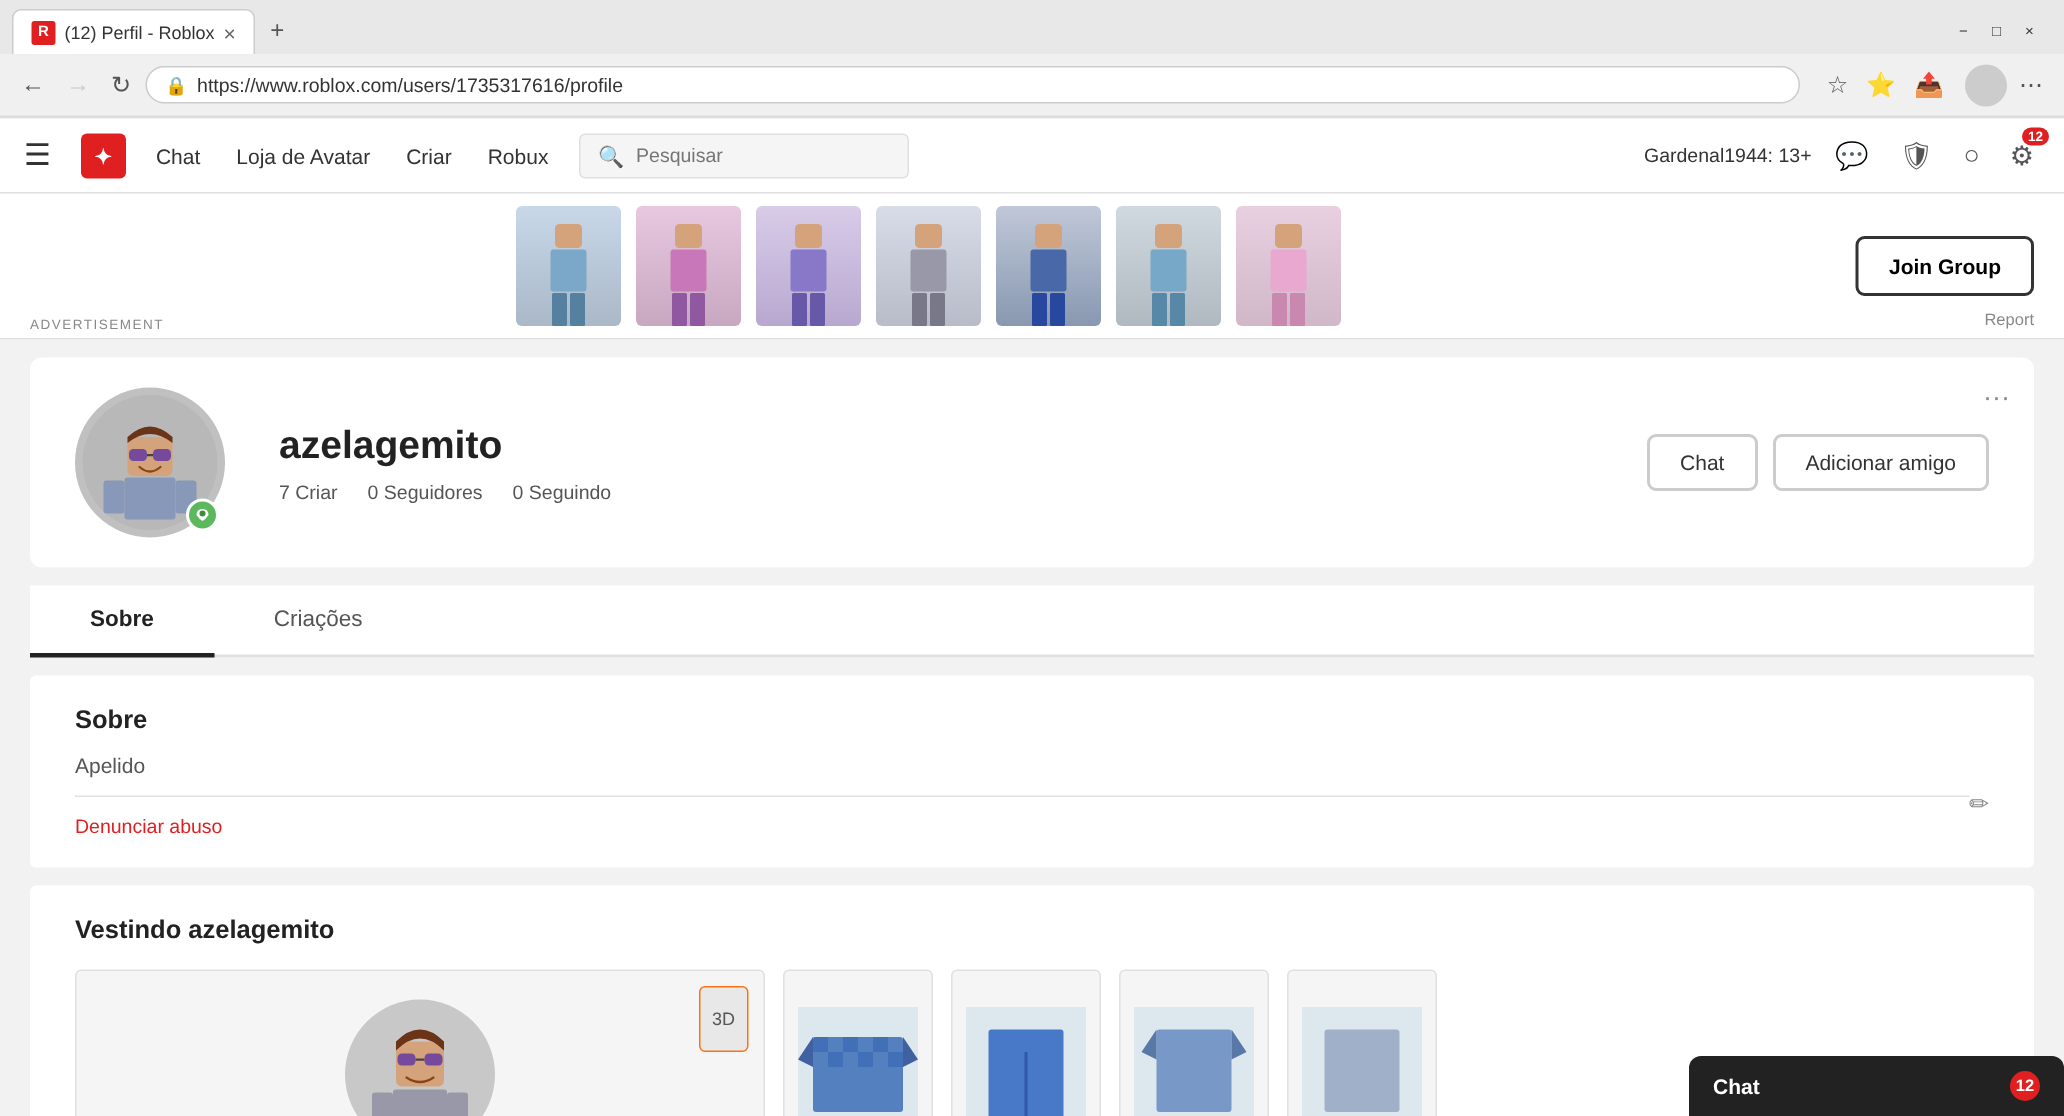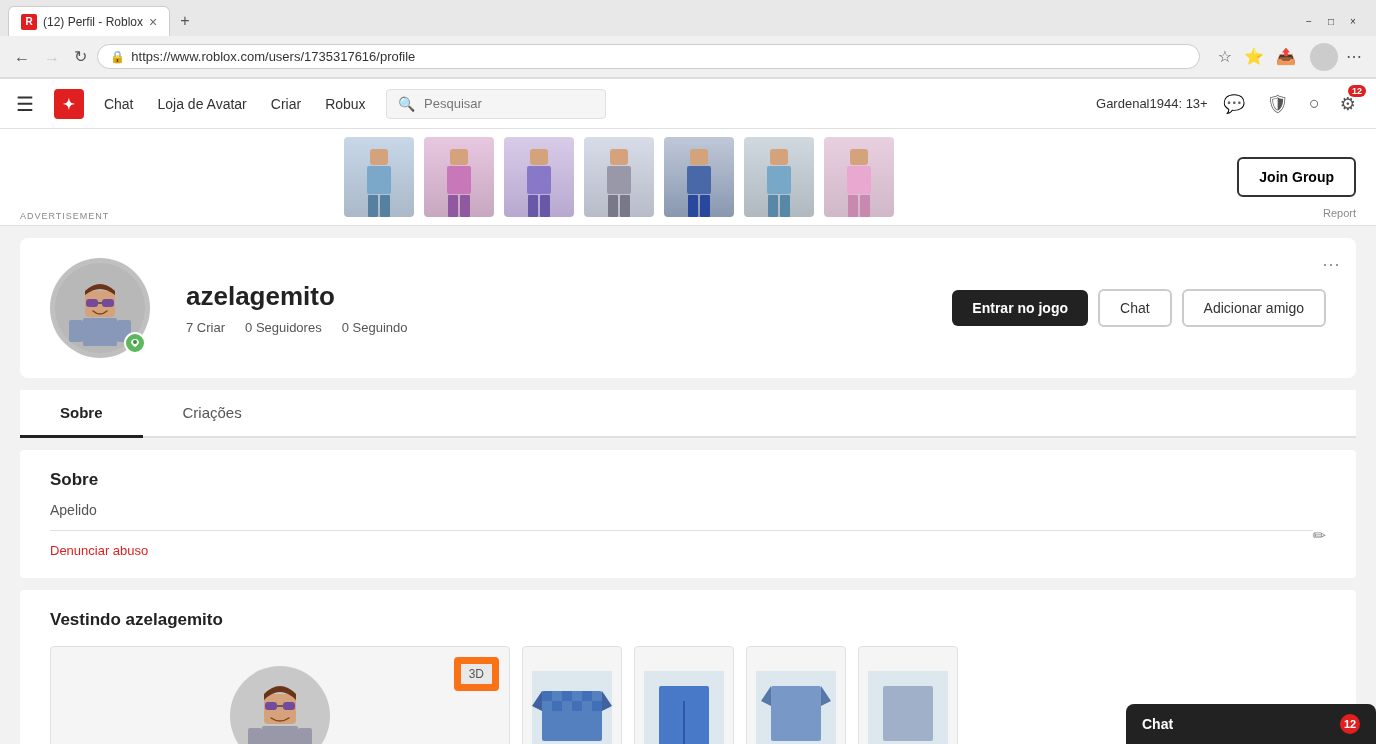--- a/index.html
+++ b/index.html
@@ -79,21 +79,21 @@
     .field-label { font-size: 14px; color: #555; margin-bottom: 8px; }
     .field-divider { border: none; border-top: 1px solid #e0e0e0; margin: 12px 0; }
     .edit-icon { float: right; color: #888; cursor: pointer; font-size: 16px; }
     .report-link { text-align: left; color: #e02020; font-size: 13px; cursor: pointer; margin-top: 8px; }
 
     
     .wearing-section { background: #fff; margin: 0 20px 12px; border-radius: 4px; padding: 20px 30px; }
     .wearing-grid { display: flex; gap: 12px; margin-top: 16px; }
     .wearing-item { width: 100px; height: 100px; border-radius: 4px; overflow: hidden; border: 1px solid #e0e0e0; position: relative; background: #f5f5f5; display: flex; align-items: center; justify-content: center; }
     .wearing-main { width: 460px; height: 100px; border-radius: 4px; overflow: hidden; border: 1px solid #e0e0e0; position: relative; background: #f5f5f5; display: flex; align-items: center; justify-content: center; }
-    .badge-3d { background: #e8e8e8; border: 7px solid #f97316; border-radius: 4px; padding: 3px 8px; font-size: 12px; color: #555; position: absolute; top: 10px; right: 10px; }
+    .badge-3d { background: #e8e8e8; border: 1px solid #f97316; border-radius: 4px; padding: 14px 8px; font-size: 12px; color: #555; position: absolute; top: 10px; right: 10px; }
 
     
     .chat-widget { position: fixed; bottom: 0; right: 0; width: 250px; background: #222; border-radius: 8px 8px 0 0; padding: 10px 16px; display: flex; align-items: center; justify-content: space-between; cursor: pointer; }
     .chat-widget-label { color: white; font-size: 14px; font-weight: 600; }
     .chat-badge { background: #e02020; color: white; border-radius: 50%; width: 20px; height: 20px; display: flex; align-items: center; justify-content: center; font-size: 11px; font-weight: bold; }
 
     
     .figure { display: flex; flex-direction: column; align-items: center; }
     .fig-head { width: 18px; height: 16px; background: #d4a37b; border-radius: 3px; margin-bottom: 1px; }
     .fig-body { width: 24px; height: 28px; border-radius: 2px; margin-bottom: 1px; }
@@ -296,21 +296,20 @@
             <span> </span><span>Seguidores</span>
           </span>
           <span class="stat-item">
             <span>0</span>
             <span> </span><span>Seguindo</span>
           </span>
         </div>
       </div>
 
       <div class="profile-actions">
-        <button class="btn-primary">Entrar no jogo</button>
         <button class="btn-secondary">Chat</button>
         <button class="btn-secondary">Adicionar amigo</button>
       </div>
     </div>
     <button class="more-btn">
       <span>···</span>
     </button>
   </div>
 
   <div class="profile-tabs">

